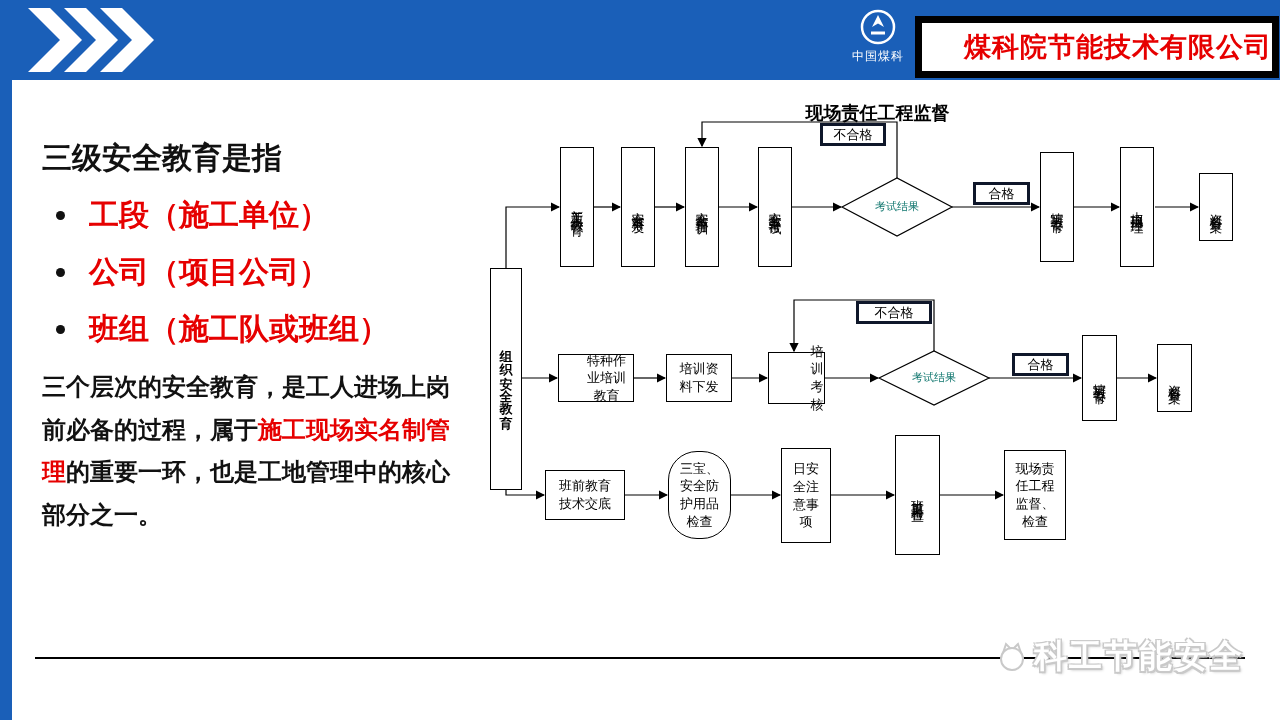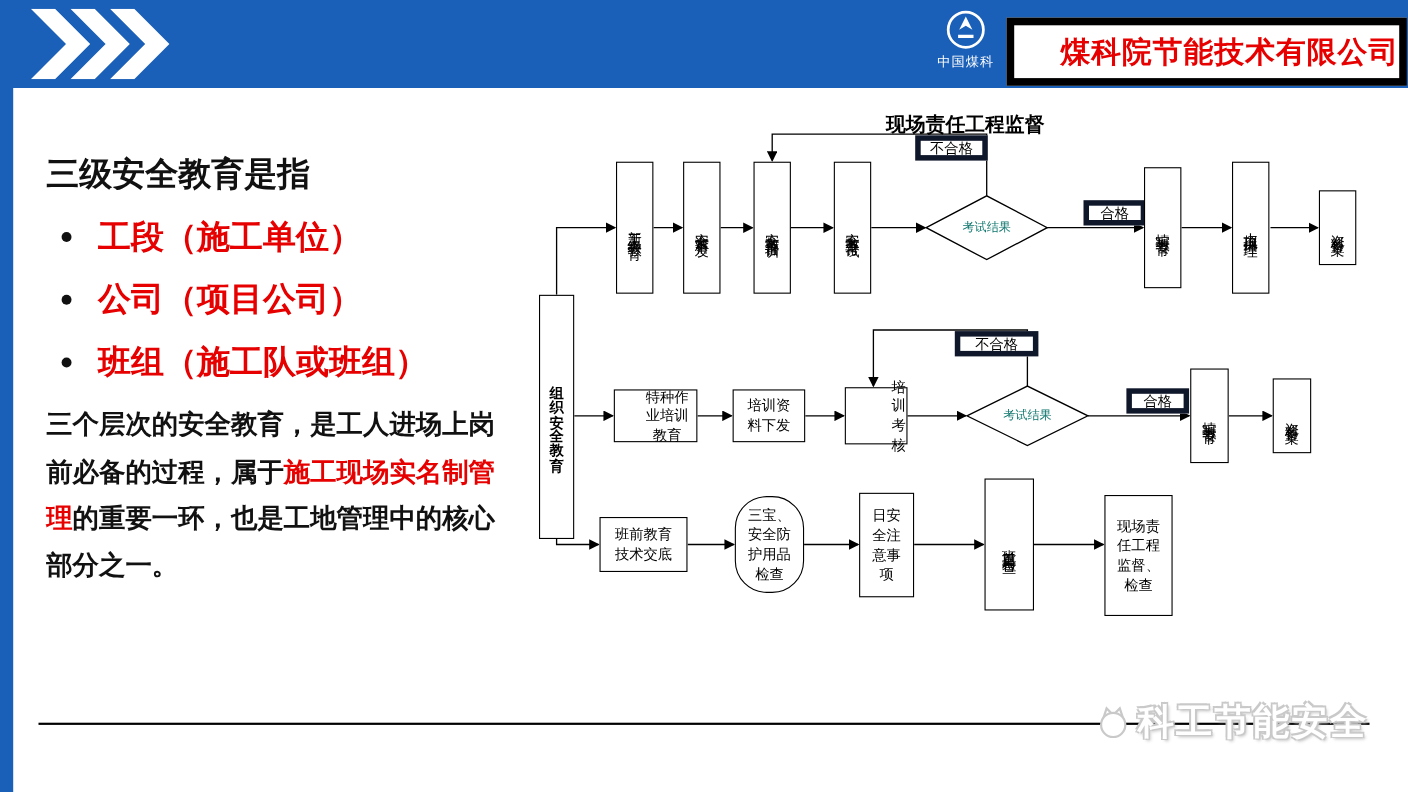--- a/index.html
+++ b/index.html
@@ -33,22 +33,22 @@
   
   .flowchart{position:absolute;left:470px;top:95px;width:800px;height:545px;}
   .connectors{position:absolute;left:0;top:0;}
   .fc-title{position:absolute;left:255px;top:6px;width:305px;text-align:center;
             font-size:18px;font-weight:700;color:#000;}
   .box{position:absolute;background:#fff;border:1px solid #000;display:flex;align-items:center;
        justify-content:center;font-size:13px;color:#000;text-align:center;box-sizing:border-box;}
   .wrap{word-break:break-all;line-height:1.35;padding:2px 7px;}
   .vbox{writing-mode:vertical-rl;text-orientation:upright;letter-spacing:2px;line-height:1;padding:4px 0;}
   .org{letter-spacing:13px;font-weight:600;}
-  .tag{position:absolute;background:#fff;border:5px solid #0f172a;display:flex;align-items:center;
-       justify-content:center;font-size:13px;color:#000;box-sizing:border-box;margin-left:12px;}
+  .tag{position:absolute;background:#fff;border:3px solid #0f172a;display:flex;align-items:center;
+       justify-content:center;font-size:13px;color:#000;box-sizing:border-box;}
   .dlabel{position:absolute;font-size:11px;color:#0f766e;text-align:center;pointer-events:none;}
 
   
   .footer-rule{position:absolute;left:35px;top:657px;width:1210px;height:2px;background:#000;}
   .watermark{position:absolute;right:36px;top:634px;display:flex;align-items:center;gap:6px;z-index:5;}
   .watermark span{font-size:33px;font-weight:700;color:#fff;letter-spacing:2px;white-space:nowrap;
       text-shadow:-1.5px -1.5px 0 #c9c9c9,1.5px -1.5px 0 #c9c9c9,-1.5px 1.5px 0 #c9c9c9,
                    1.5px 1.5px 0 #c9c9c9,2px 2px 3px #bdbdbd;}
 </style>
 </head>
@@ -157,21 +157,21 @@
     <div class="dlabel" style="left:409px;top:275px;width:110px;">考试结果</div>
     <div class="tag" style="left:386px;top:206px;width:76px;height:23px;">不合格</div>
     <div class="tag" style="left:542px;top:258px;width:57px;height:23px;">合格</div>
     <div class="box vbox" style="left:612px;top:240px;width:35px;height:86px;">填写教育卡</div>
     <div class="box vbox" style="left:687px;top:249px;width:35px;height:68px;">资料备案</div>
 
     <div class="box wrap" style="left:75px;top:375px;width:80px;height:50px;">班前教育技术交底</div>
     <div class="box wrap" style="left:198px;top:356px;width:63px;height:88px;border-radius:29px;">三宝、安全防护用品检查</div>
     <div class="box wrap" style="left:311px;top:353px;width:50px;height:95px;">日安全注意事项</div>
     <div class="box vbox" style="left:425px;top:340px;width:45px;height:120px;">班前工具检查</div>
-    <div class="box wrap" style="left:534px;top:355px;width:62px;height:110px;">现场责任工程监督、检查</div>
+    <div class="box wrap" style="left:534px;top:355px;width:62px;height:90px;">现场责任工程监督、检查</div>
   </section>
 
   <div class="footer-rule"></div>
   <div class="watermark">
     <svg width="32" height="32" viewBox="0 0 32 32">
       <path d="M7,12 L10,3 L16,9 Z" fill="#ffffff" stroke="#c9c9c9" stroke-width="2"></path>
       <path d="M25,12 L22,3 L16,9 Z" fill="#ffffff" stroke="#c9c9c9" stroke-width="2"></path>
       <circle cx="16" cy="18" r="11" fill="#ffffff" stroke="#c9c9c9" stroke-width="2"></circle>
     </svg>
     <span>科工节能安全</span>

